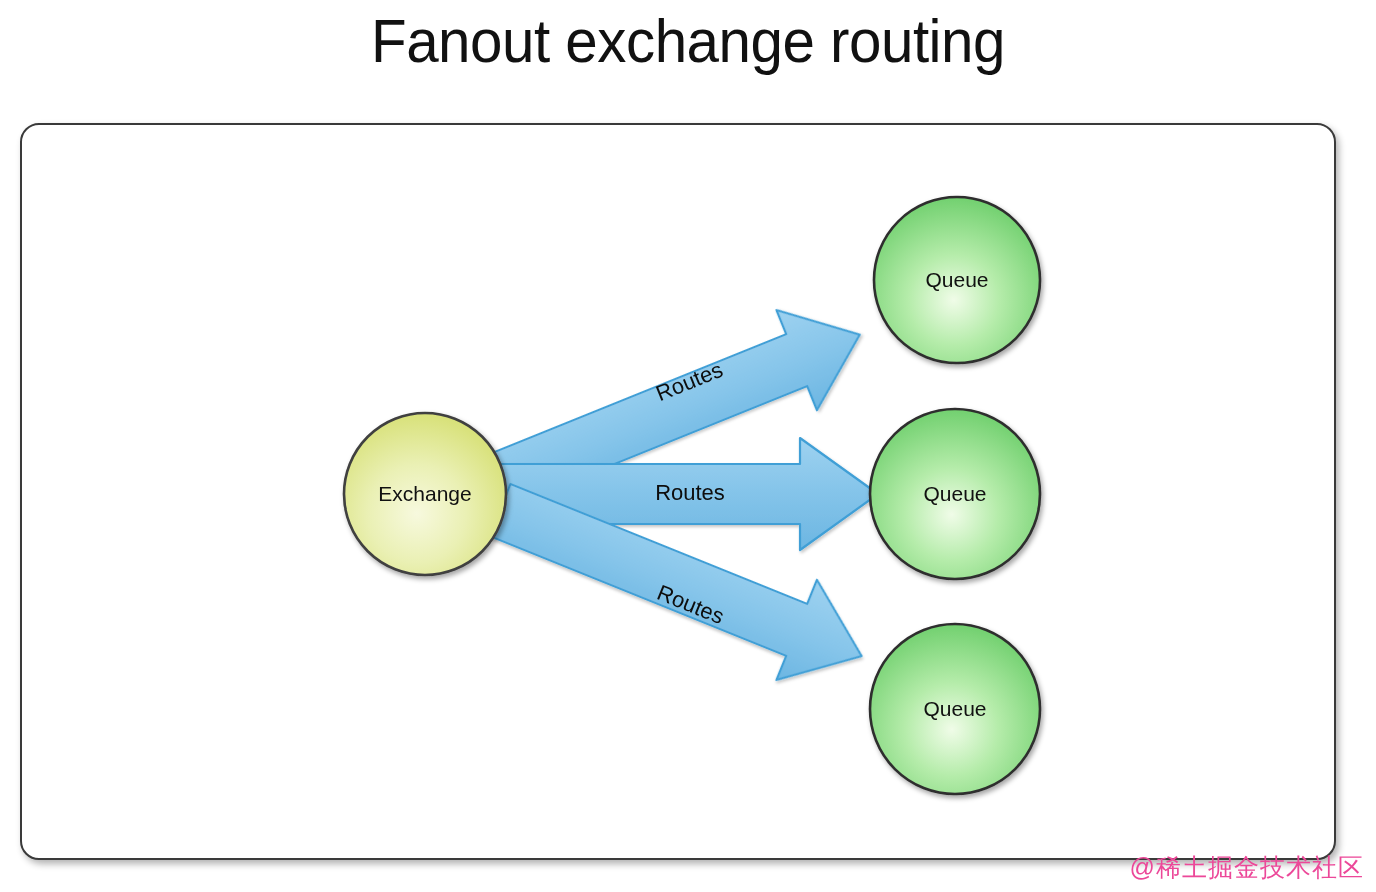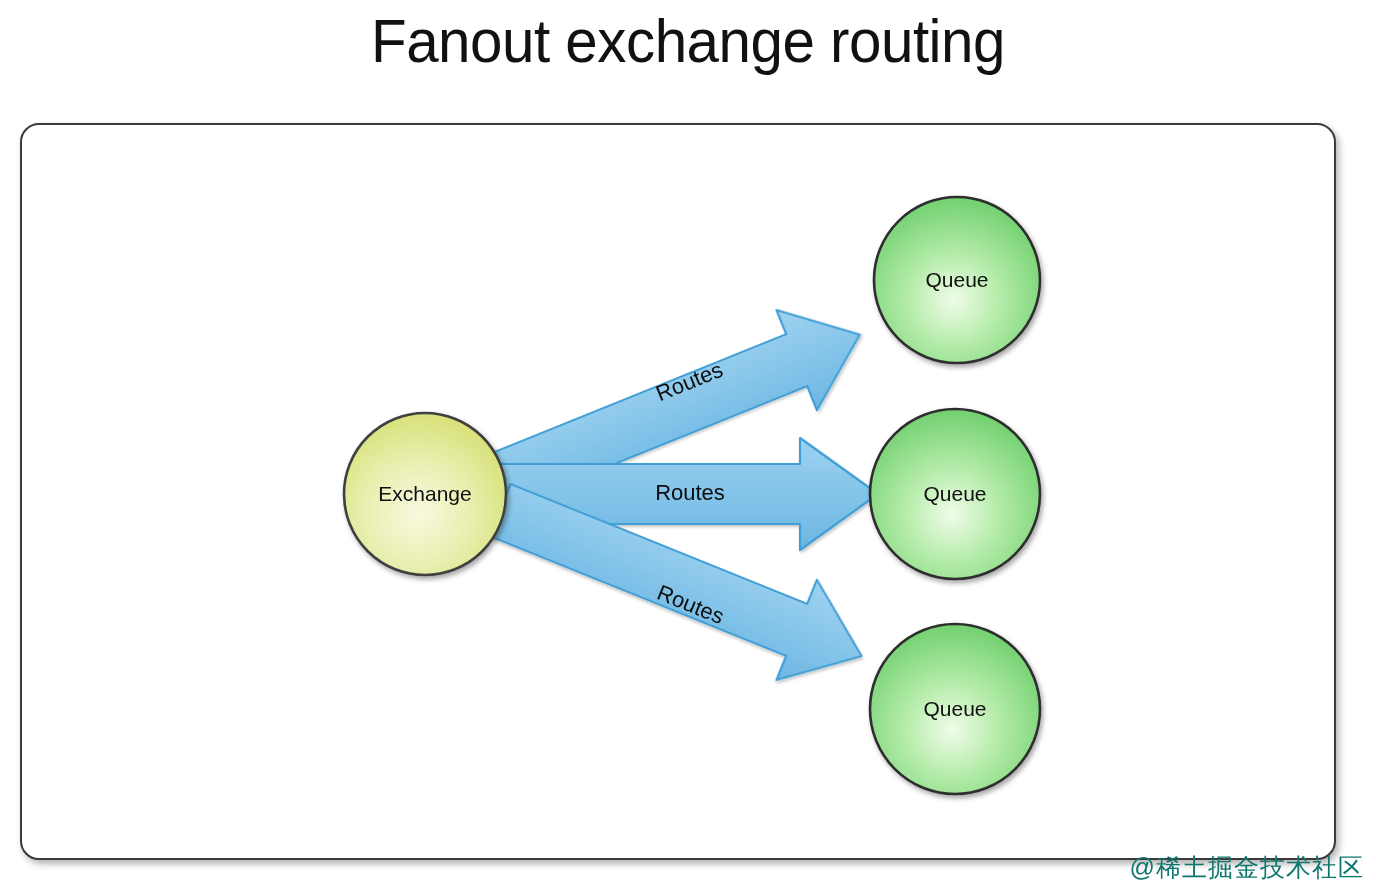--- a/index.html
+++ b/index.html
@@ -68,21 +68,21 @@
     text-anchor: middle;
     dominant-baseline: middle;
   }
 
   #watermark {
     position: absolute;
     right: 12px;
     bottom: 8px;
     font-family: "Liberation Sans", sans-serif;
     font-size: 25px;
-    color: #0f766e;
+    color: #ec4899;
     letter-spacing: 1px;
     white-space: nowrap;
     user-select: none;
   }
 </style>
 </head>
 <body>
 
 <div id="page-title">Fanout exchange routing</div>
 

